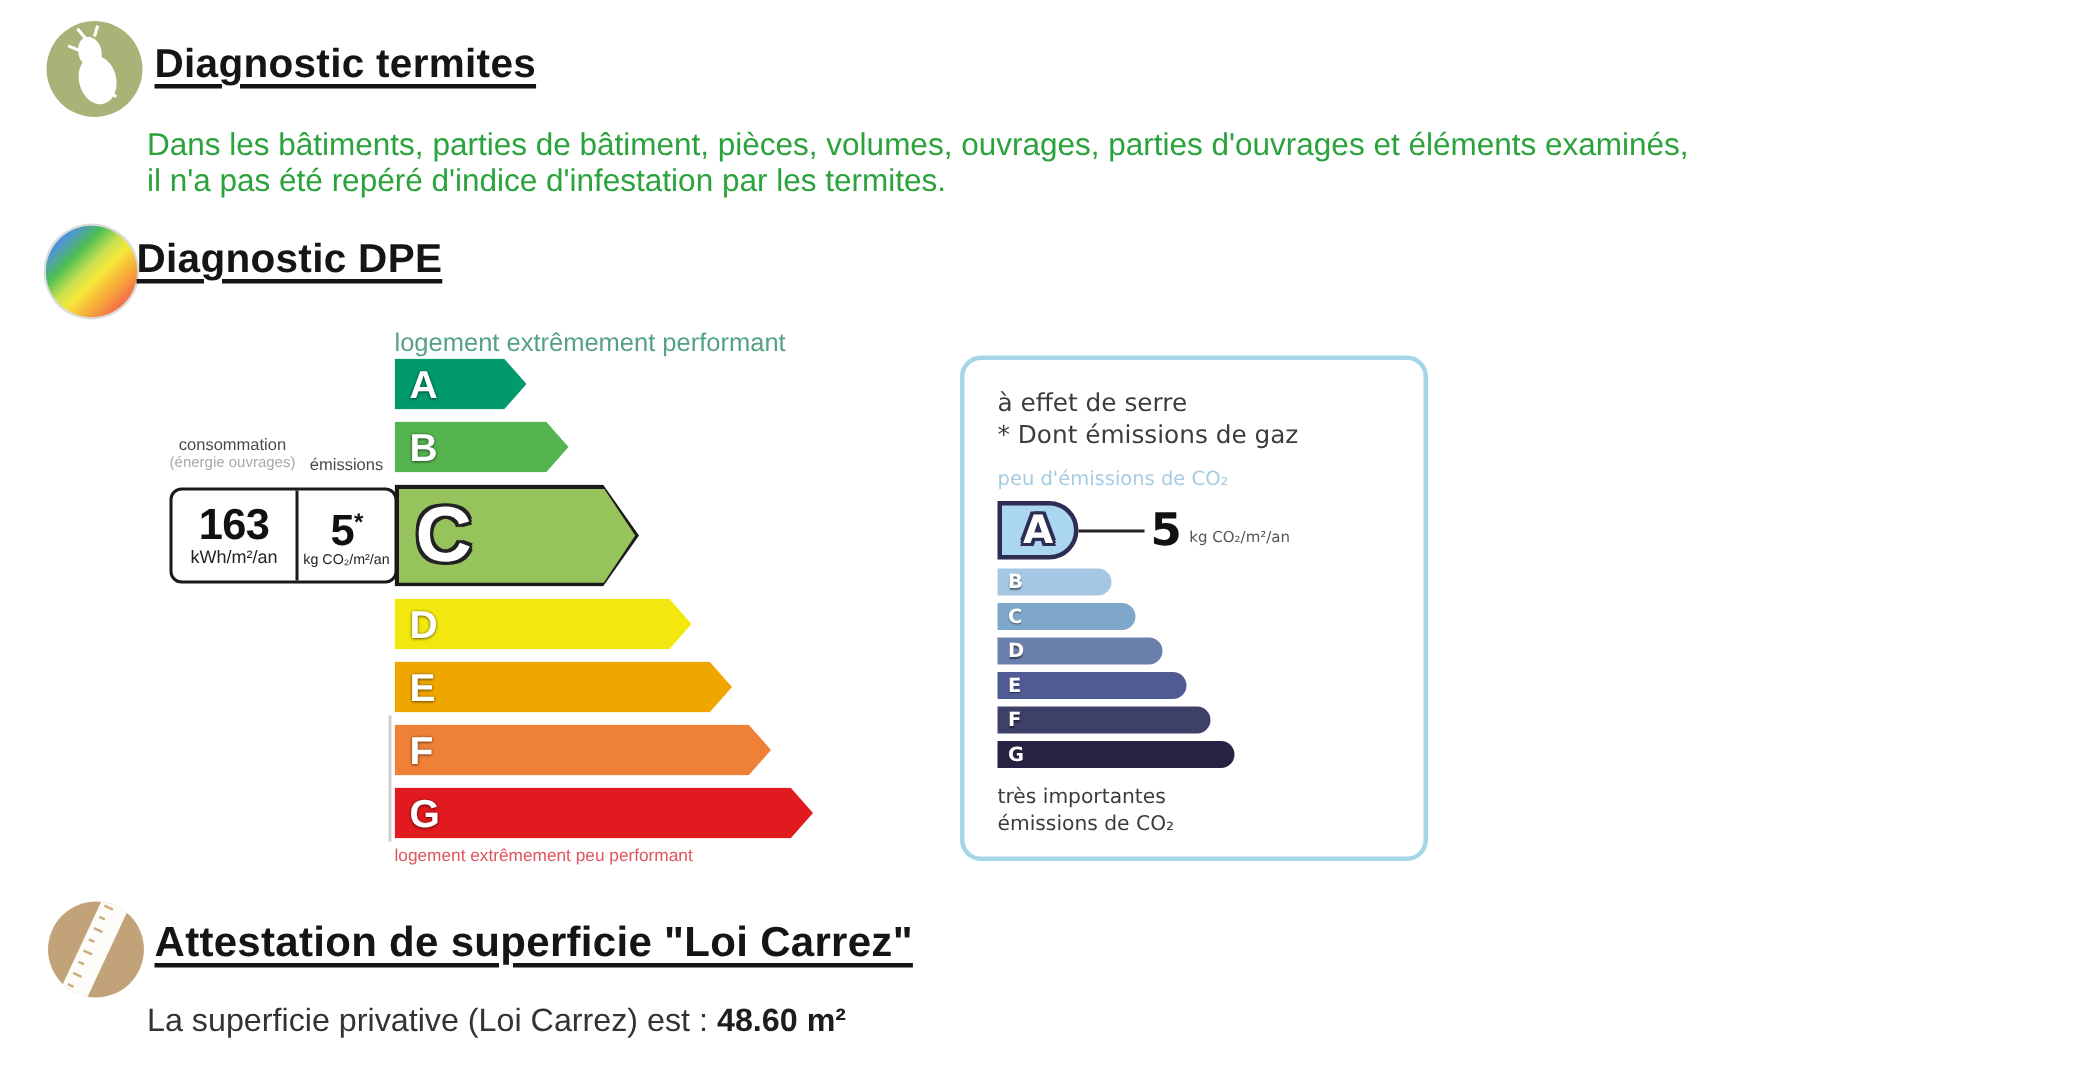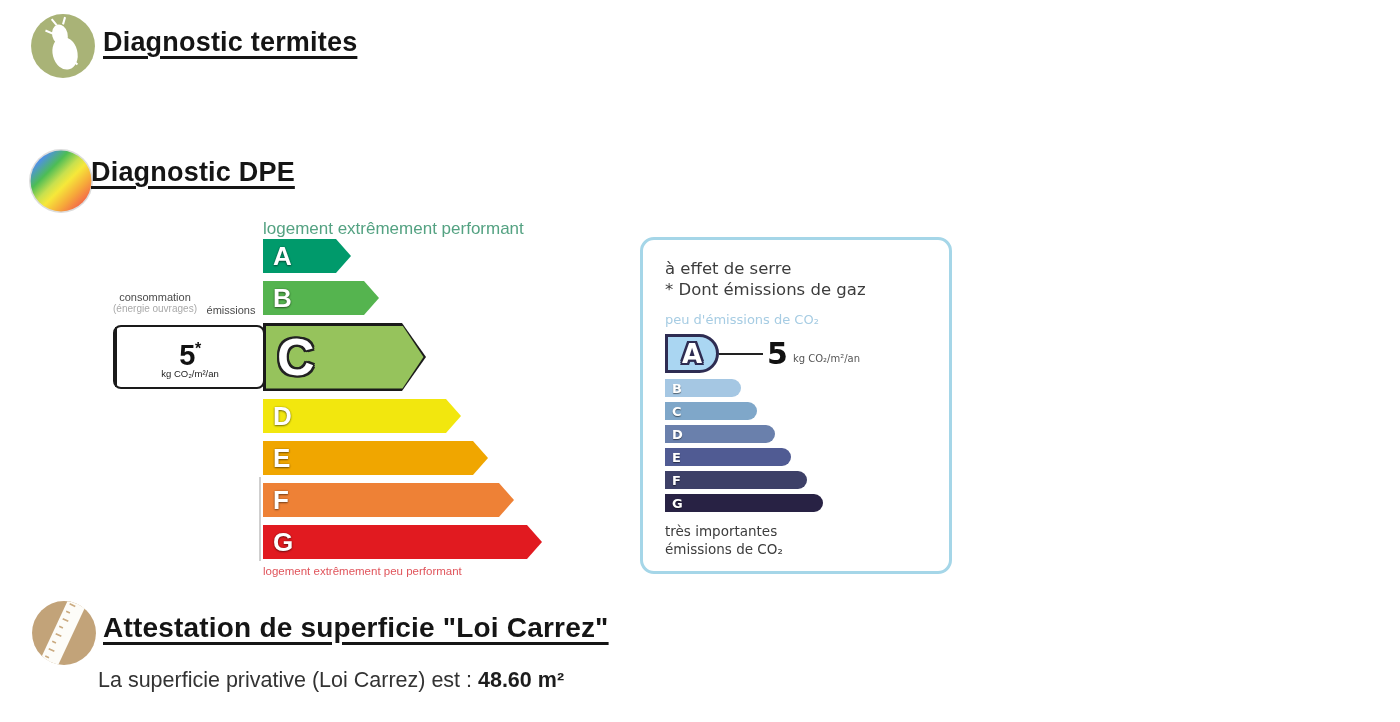--- a/index.html
+++ b/index.html
@@ -94,20 +94,24 @@
 
   <svg class="sec-icon" style="left:30px; top:13px;" viewBox="0 0 64 64">
     <circle cx="32" cy="32" r="31" fill="#a9b377"></circle>
     <g fill="#ffffff">
       <ellipse cx="34" cy="39" rx="12" ry="16" transform="rotate(-14 34 39)"></ellipse>
       <ellipse cx="29" cy="21" rx="7.5" ry="10" transform="rotate(-14 29 21)"></ellipse>
       <path d="M26 12 L21 6 M32 11 L34 4 M22 20 L15 17 M40 45 L46 50" stroke="#ffffff" stroke-width="2" fill="none"></path>
     </g>
   </svg>
   <div class="sec-title" style="left:103px; top:27px;">Diagnostic termites</div>
+  <div class="green-text">
+    <div>Dans les bâtiments, parties de bâtiment, pièces, volumes, ouvrages, parties d'ouvrages et éléments examinés,</div>
+    <div>il n'a pas été repéré d'indice d'infestation par les termites.</div>
+  </div>
 
   <svg class="sec-icon" style="left:28px; top:148px;" viewBox="0 0 64 64">
     <defs>
       <linearGradient id="rg" x1="0" y1="0" x2="1" y2="1">
         <stop offset="0" stop-color="#9cc0f2"></stop>
         <stop offset="0.15" stop-color="#4f8fe8"></stop>
         <stop offset="0.32" stop-color="#4dbd55"></stop>
         <stop offset="0.46" stop-color="#c8e04e"></stop>
         <stop offset="0.56" stop-color="#f6e83a"></stop>
         <stop offset="0.72" stop-color="#f6a83a"></stop>
@@ -148,20 +152,24 @@
       </div>
     <div class="dpe-vline"></div>
     <div class="cons-labels">
       <div class="cons-label-left">
         <div>consommation</div>
         <div class="cons-sublabel">(énergie ouvrages)</div>
       </div>
       <div class="cons-label-right">émissions</div>
     </div>
     <div class="cons-box">
+      <div class="cons-cell left">
+        <div class="cons-value">163</div>
+        <div class="cons-unit">kWh/m²/an</div>
+      </div>
       <div class="cons-cell right">
         <div class="cons-value"><span>5</span><sup>*</sup></div>
         <div class="cons-unit">kg CO₂/m²/an</div>
       </div>
     </div>
     <div class="dpe-bottom-label">logement extrêmement peu performant</div>
   </div>
 
   <div class="ges-panel">
     <div class="ges-header">

